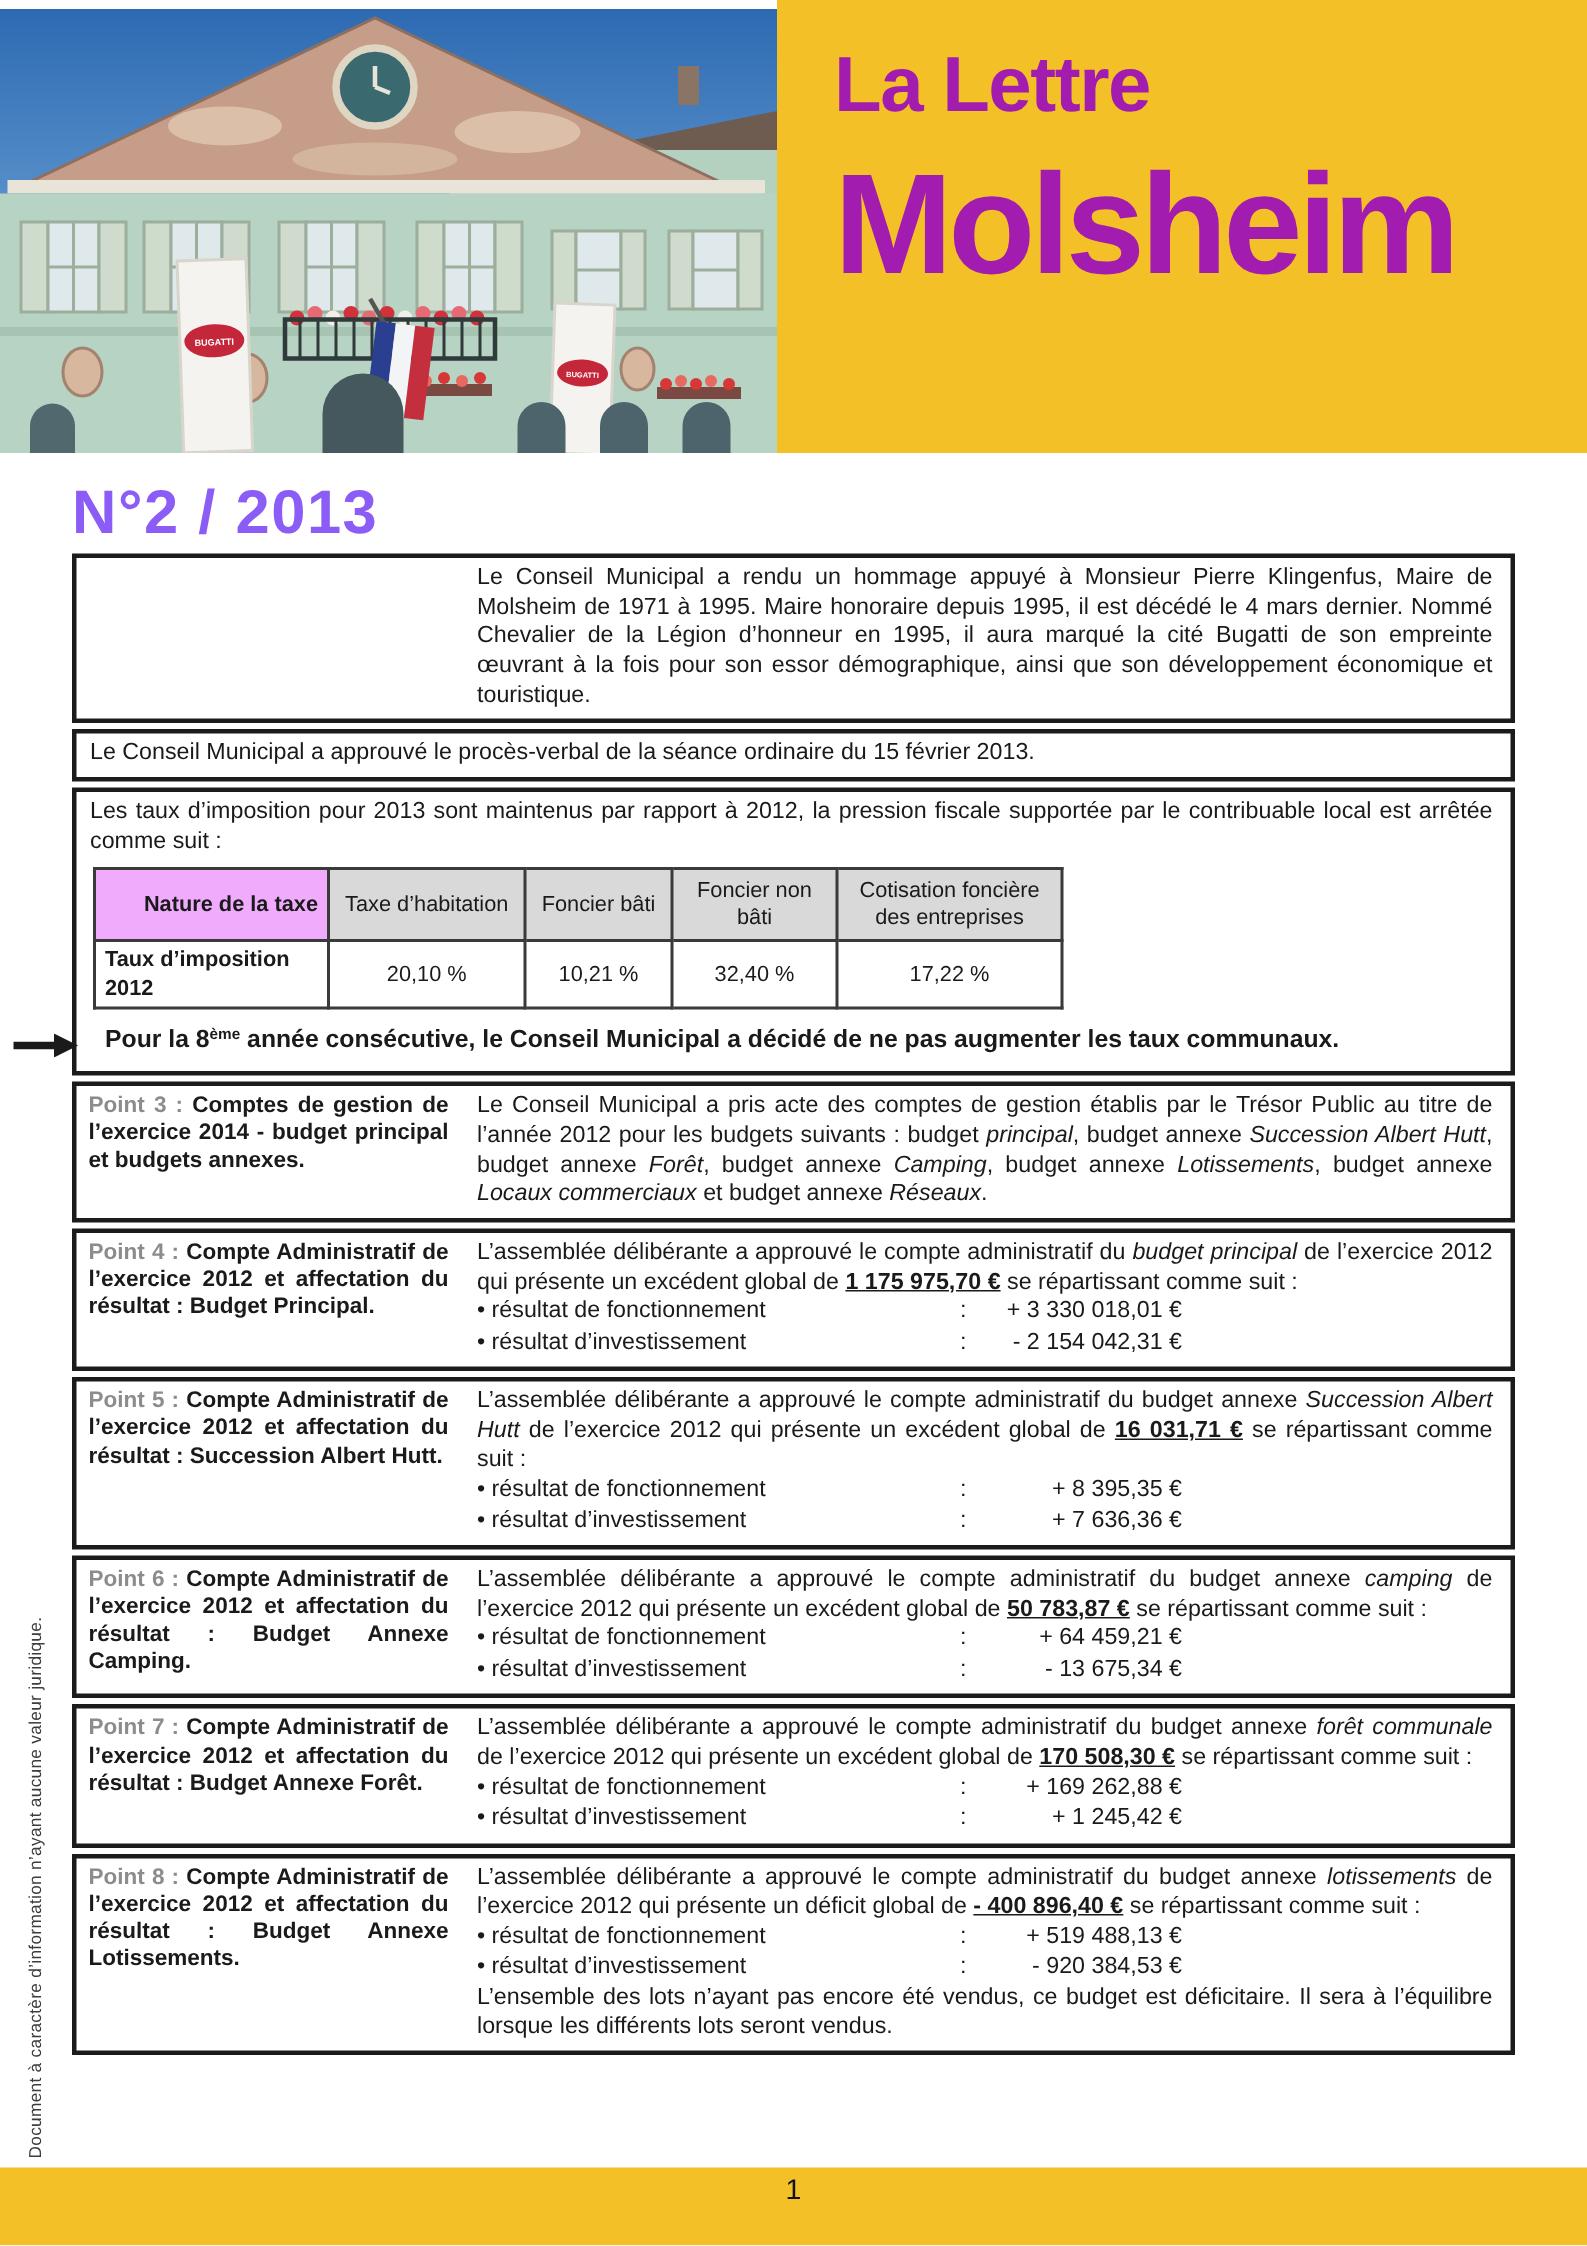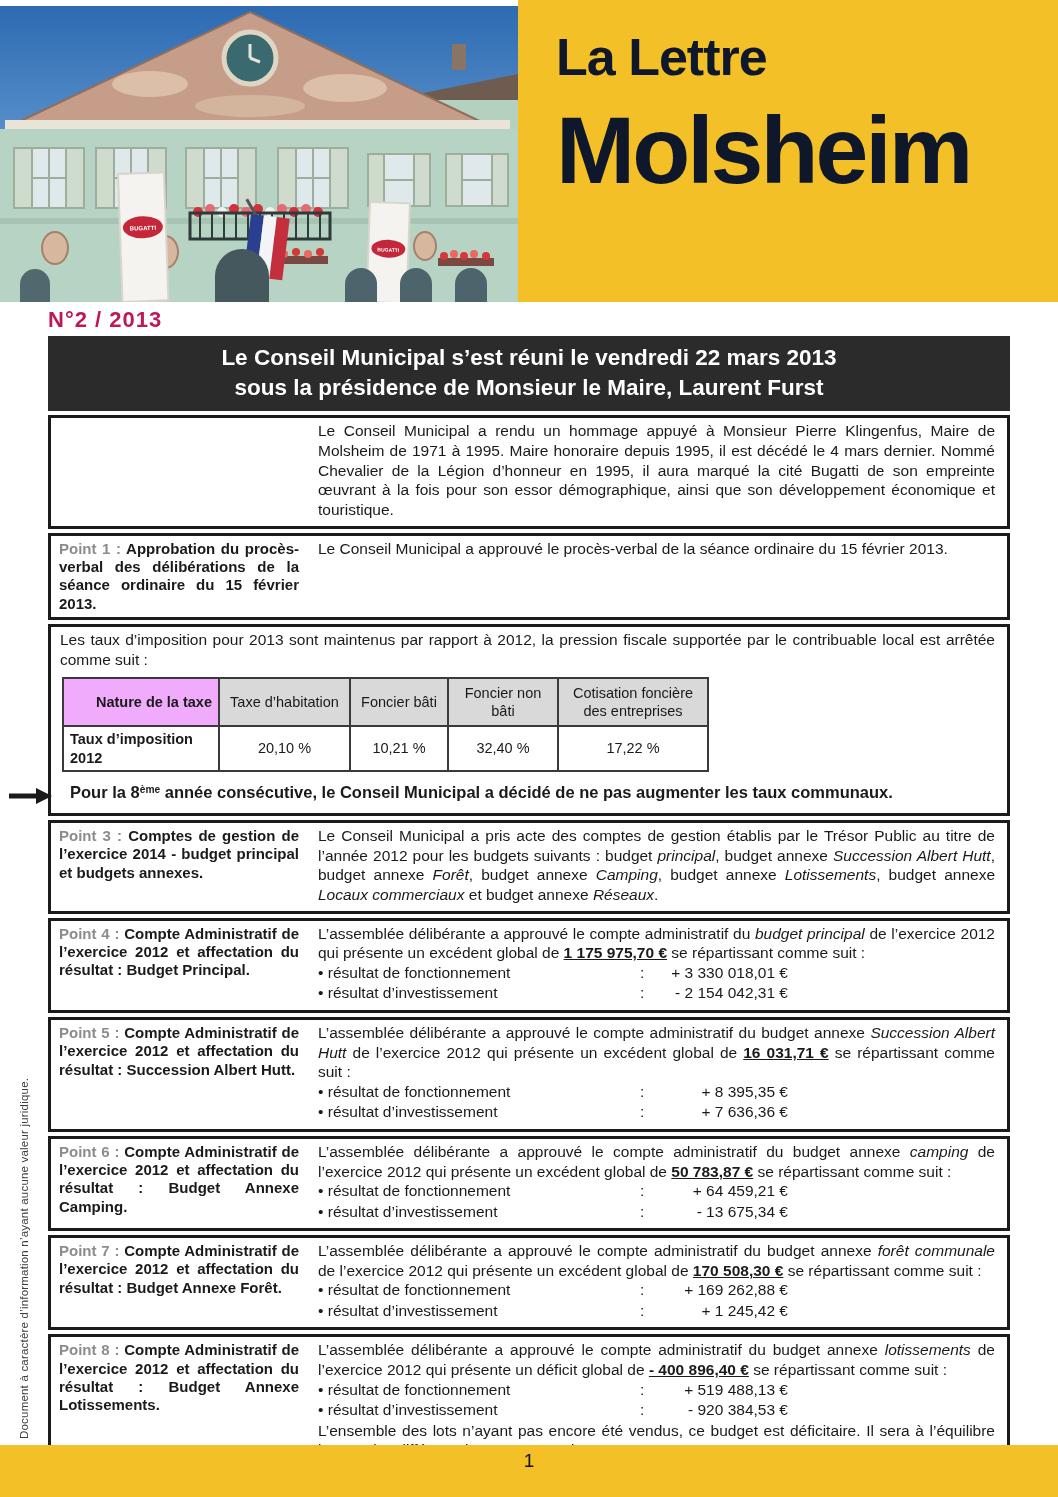--- a/index.html
+++ b/index.html
@@ -7,26 +7,26 @@
   .page {
     position:relative; width:1058px; height:1497px; overflow:hidden;
     background:#ffffff; color:#1a1a1a;
     font-family:"Liberation Sans", sans-serif;
   }
   
   .masthead { position:relative; height:302px; }
   .photo-wrap { position:absolute; left:0; top:6px; width:518px; height:296px; }
   .masthead-right {
     position:absolute; left:518px; top:0; right:0; height:302px;
-    background:var(--c-yellow,#F3C027); color:#0f172a;
+    background:var(--c-yellow,#F3C027); color:#a21caf;
     padding:28px 16px 0 38px;
   }
   .masthead-title { font-weight:bold; font-size:52px; line-height:1.13; letter-spacing:-1px; }
   .masthead-city  { font-weight:bold; font-size:95px; letter-spacing:-3px; line-height:1; margin-top:16px; }
-  .issue { margin:5px 0 0 48px; font-size:22px; font-weight:bold; color:#be185d; letter-spacing:1px; }
+  .issue { margin:16px 0 0 48px; font-size:41px; font-weight:bold; color:#8b5cf6; letter-spacing:1px; }
   
   .content { margin:0 48px; }
   .banner {
     background:var(--c-banner,#2B2B2B); color:#ffffff; text-align:center;
     font-weight:bold; font-size:22.5px; line-height:1.34; padding:7px 0 8px; margin-top:3px;
   }
   .box { display:flex; border:3px solid #1b1b1b; margin-top:4px; background:#fff; }
   .col-left {
     flex:0 0 258px; padding:4px 10px 4px 8px;
     font-weight:bold; font-size:15px; line-height:1.22; text-align:justify;
@@ -219,37 +219,29 @@
         <span>La Lettre</span><br>
       </div>
       <div class="masthead-city">Molsheim</div>
     </div>
   </header>
 
   <div class="issue">N°2 / 2013</div>
 
   <div class="content">
 
-    <div class="banner">
-      <span>Le Conseil Municipal s’est réuni le vendredi 22 mars 2013</span><br>
-      <span>sous la présidence de Monsieur le Maire, Laurent Furst</span>
-    </div>
 
     <section class="box">
       <div class="col-left"></div>
       <div class="col-body">
         <p>Le Conseil Municipal a rendu un hommage appuyé à Monsieur Pierre Klingenfus, Maire de Molsheim de 1971 à 1995. Maire honoraire depuis 1995, il est décédé le 4 mars dernier. Nommé Chevalier de la Légion d’honneur en 1995, il aura marqué la cité Bugatti de son empreinte œuvrant à la fois pour son essor démographique, ainsi que son développement économique et touristique.</p>
       </div>
     </section>
 
     <section class="box">
-      <div class="col-left">
-        <span class="pt-label">Point 1 :</span>
-        <span>Approbation du procès-verbal des délibérations de la séance ordinaire du 15 février 2013.</span>
-      </div>
       <div class="col-body">
         <p><span>Le Conseil Municipal a approuvé le procès-verbal de la séance ordinaire du 15 février 2013.</span></p>
       </div>
     </section>
 
     <section class="box">
       <div class="col-body">
         <p><span>Les taux d’imposition pour 2013 sont maintenus par rapport à 2012, la pression fiscale supportée par le contribuable local est arrêtée comme suit :</span></p>
         <table class="tax-table">
           <tbody>

